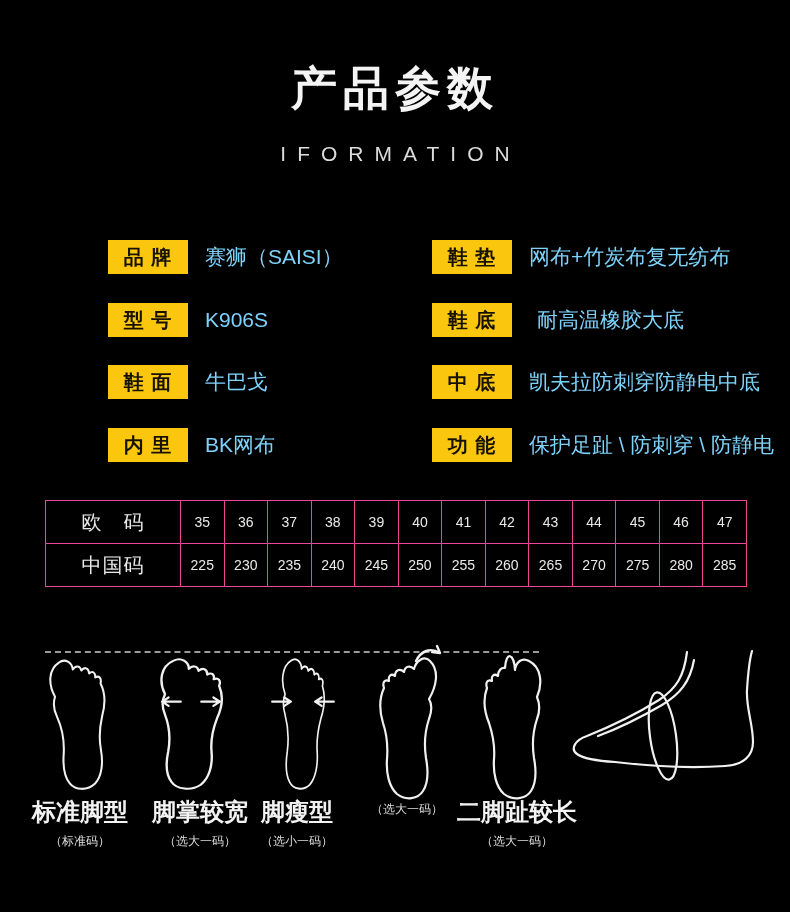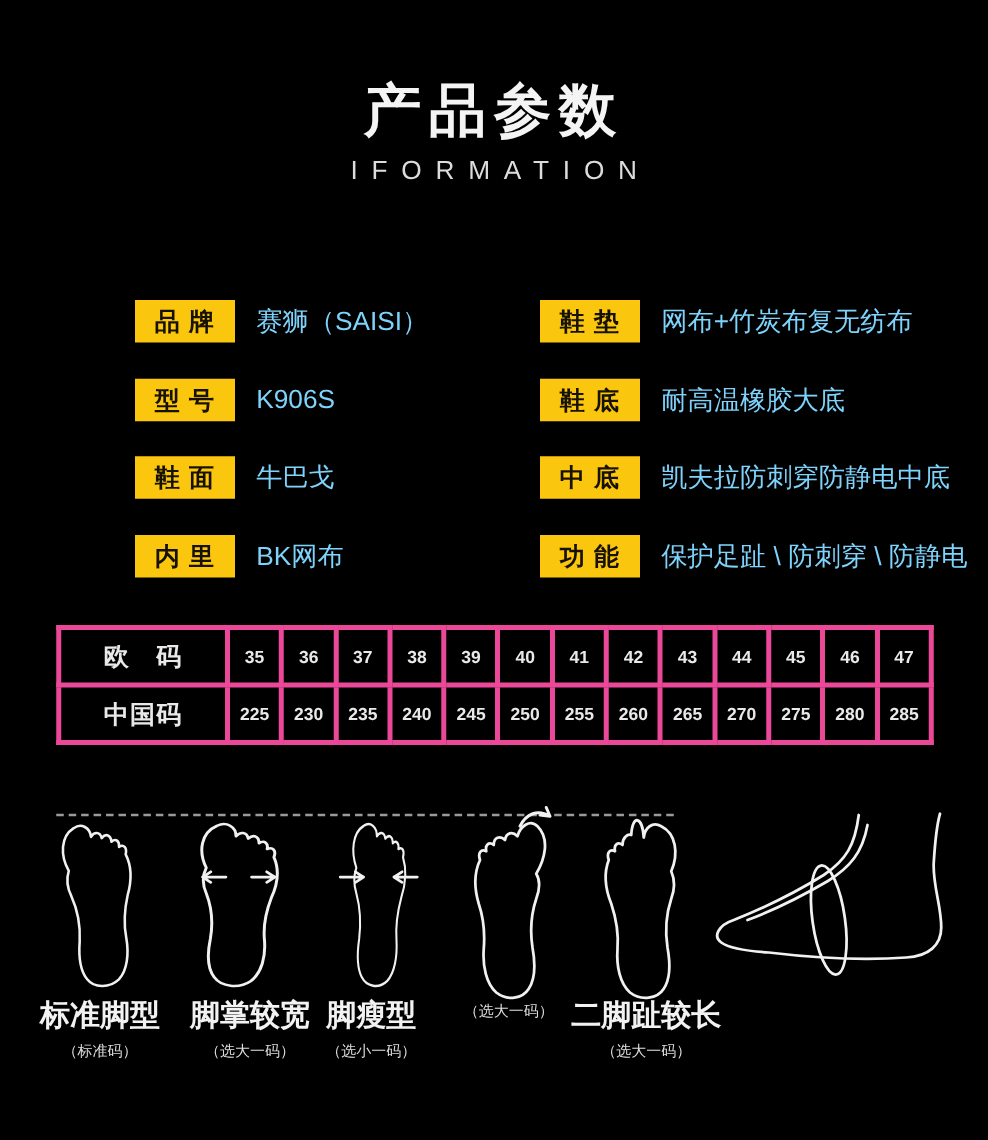--- a/index.html
+++ b/index.html
@@ -6,39 +6,39 @@
   .canvas{
     position:relative;width:790px;height:856px;background:#000;overflow:hidden;
     font-family:"Liberation Sans","DejaVu Sans",sans-serif;color:#e8e8e8;
   }
   
   .page-title{
     position:absolute;top:58px;left:0;width:100%;text-align:center;
     font-size:46px;font-weight:700;letter-spacing:6px;color:#f4f4f4;
   }
   .page-subtitle{
-    position:absolute;top:125px;left:0;width:100%;text-align:center;
+    position:absolute;top:142px;left:0;width:100%;text-align:center;
     font-size:21px;font-weight:400;letter-spacing:11px;text-indent:11px;color:#dcdcdc;
   }
   
   .spec-row{position:absolute;height:34px;display:flex;align-items:center;padding-left:36px;}
   .spec-tag{
     width:80px;height:34px;flex:0 0 80px;background:var(--yellow,#fbc60e);
     color:#171200;display:flex;align-items:center;justify-content:center;
     font-size:20px;font-weight:700;letter-spacing:1px;
   }
   .spec-val{margin-left:17px;font-size:21px;color:#7dd3fc;white-space:nowrap;}
   
   .size-table{
     position:absolute;left:45px;top:500px;width:702px;height:84px;
     border-collapse:collapse;table-layout:fixed;
   }
   .size-table td,.size-table th{
-    border:4px solid #ec4899;text-align:center;vertical-align:middle;
-    color:#e9e9e9;font-weight:700;padding:0;height:42px;
+    border:1px solid #ec4899;text-align:center;vertical-align:middle;
+    color:#e9e9e9;font-weight:400;padding:0;height:42px;
   }
   .size-table th{font-size:20px;letter-spacing:1px;}
   .size-table td{font-size:14px;}
   
   .feet{position:absolute;left:0;top:620px;width:790px;height:292px;}
   .dash-line{position:absolute;left:45px;top:31px;width:494px;border-top:2px dashed #9a9a9a;}
   .foot-svg{position:absolute;overflow:visible;}
   .foot-svg path,.foot-svg ellipse{fill:none;stroke:#f1f1f1;stroke-width:2.2;stroke-linecap:round;stroke-linejoin:round;}
   .foot-svg .arrow{stroke-width:2.4;}
   .foot-label{position:absolute;top:176px;width:140px;text-align:center;}
@@ -67,21 +67,21 @@
   </div>
   <div class="spec-row" style="left:72px;top:428px;">
     <div class="spec-tag">内 里</div>
     <div class="spec-val">BK网布</div>
   </div>
 
   <div class="spec-row" style="left:396px;top:240px;">
     <div class="spec-tag">鞋 垫</div>
     <div class="spec-val">网布+竹炭布复无纺布</div>
   </div>
-  <div class="spec-row" style="left:396px;top:303px;">
+  <div class="spec-row" style="left:396px;top:303px;gap:8px;">
     <div class="spec-tag">鞋 底</div>
     <div class="spec-val">耐高温橡胶大底</div>
   </div>
   <div class="spec-row" style="left:396px;top:365px;">
     <div class="spec-tag">中 底</div>
     <div class="spec-val">凯夫拉防刺穿防静电中底</div>
   </div>
   <div class="spec-row" style="left:396px;top:428px;align-items:center;">
     <div class="spec-tag">功 能</div>
     <div class="spec-val">保护足趾 \ 防刺穿 \ 防静电</div>

